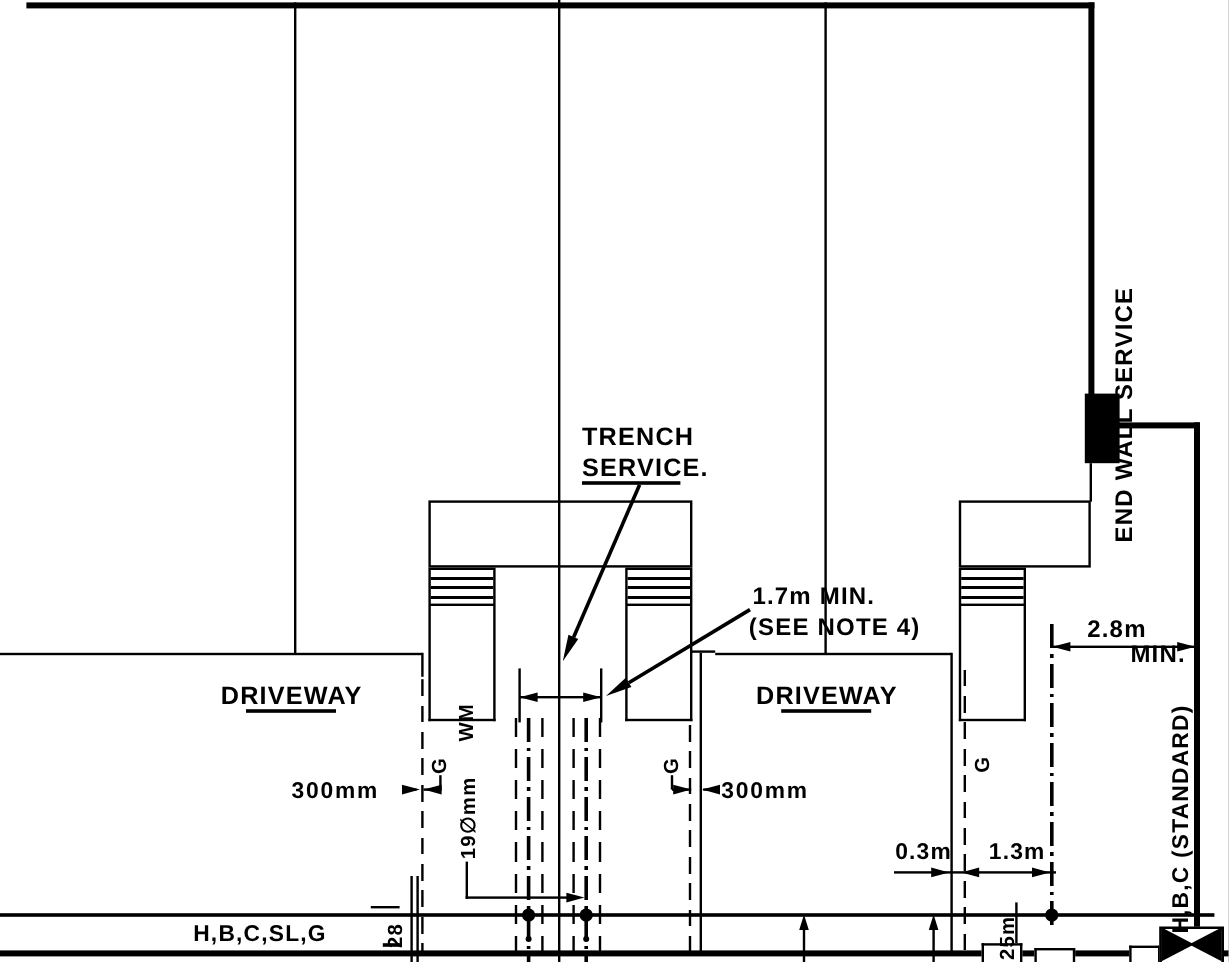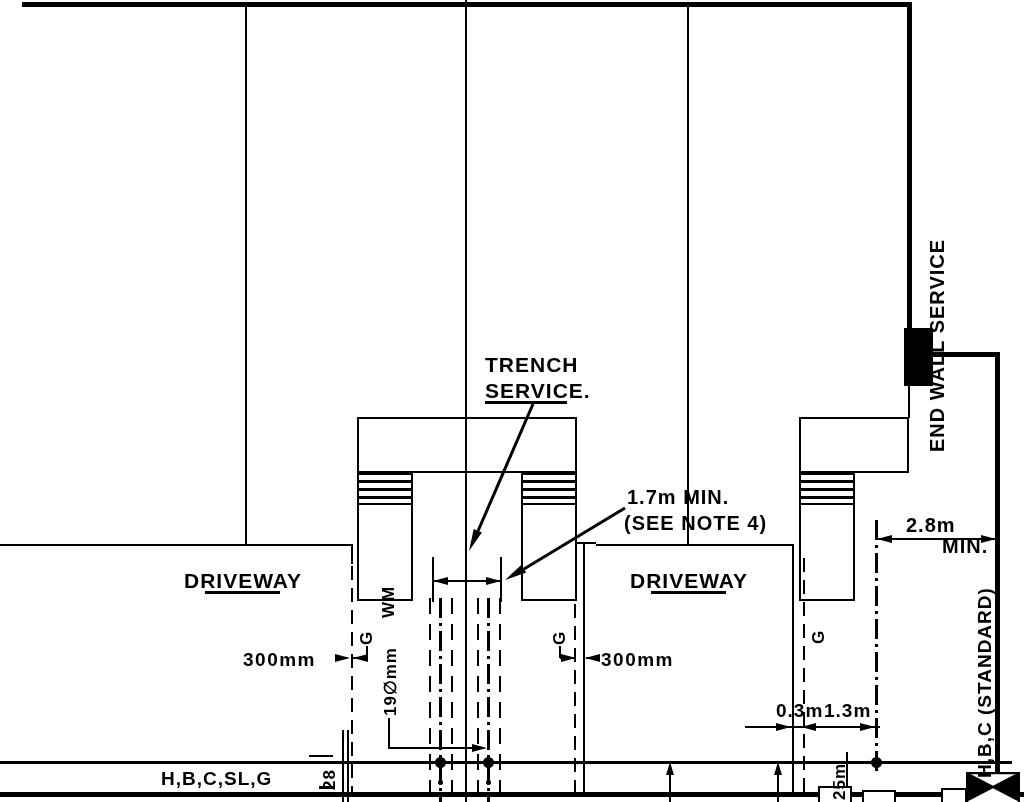--- a/index.html
+++ b/index.html
@@ -146,21 +146,21 @@
   <div class="lab s20" style="left:624px;top:513px;">(SEE NOTE 4)</div>
 
   <div class="lab s21" style="left:184px;top:570px;">DRIVEWAY</div>
   <div class="l" style="left:205px;top:591px;width:75px;height:3px;"></div>
   <div class="lab s21" style="left:630px;top:570px;">DRIVEWAY</div>
   <div class="l" style="left:651px;top:591px;width:75px;height:3px;"></div>
 
   <div class="lab s19" style="left:243px;top:650px;letter-spacing:1.5px;">300mm</div>
   <div class="lab s19" style="left:601px;top:650px;letter-spacing:1.5px;">300mm</div>
 
-  <div class="lab s19" style="left:776px;top:701px;text-align:right;">0.3m</div>
+  <div class="lab s19" style="left:746px;top:701px;text-align:right;">0.3m</div>
   <div class="lab s19" style="left:824px;top:701px;">1.3m</div>
 
   <div class="lab s20" style="left:906px;top:515px;">2.8m</div>
   <div class="lab s20" style="left:906px;top:536px;margin-left:36px;">MIN.</div>
 
   <div class="lab s19" style="left:161px;top:769px;">H,B,C,SL,G</div>
 
   <div class="rot s20" style="left:927px;top:452px;">END WALL SERVICE</div>
   <div class="rot s19" style="left:975px;top:778px;">H,B,C (STANDARD)</div>
   <div class="rot s17" style="left:358px;top:645px;">G</div>

